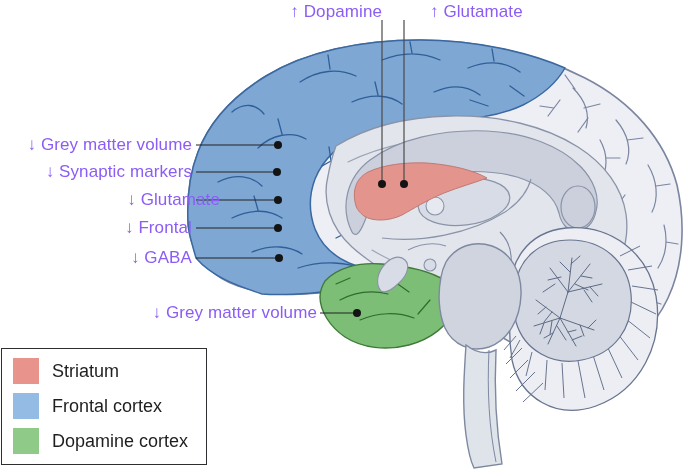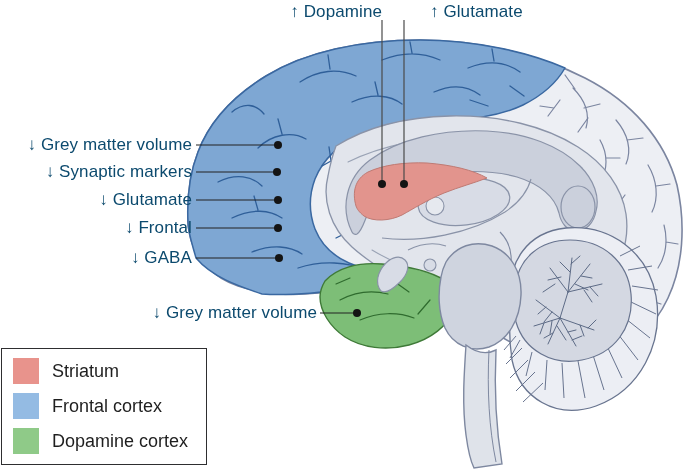--- a/index.html
+++ b/index.html
@@ -2,21 +2,21 @@
 <html><head>
 <meta charset="utf-8">
 <style>
   html,body{margin:0;padding:0;background:#ffffff;}
   .stage{
     position:relative;width:685px;height:474px;background:#ffffff;overflow:hidden;
     font-family:"Liberation Sans","DejaVu Sans",sans-serif;color:#1f1f1f;
   }
   .stage svg{position:absolute;left:0;top:0;}
   .lbl{
-    position:absolute;font-size:17px;line-height:22px;color:#0c4a6e;
+    position:absolute;font-size:17px;line-height:22px;color:#8b5cf6;
     white-space:nowrap;letter-spacing:0.1px;
   }
   .lbl.right{text-align:right;}
   .legend{
     position:absolute;left:1px;top:348px;width:206px;height:117px;
     box-sizing:border-box;background:#ffffff;border:1.5px solid #2e2e30;
     padding:9px 0 0 11px;
   }
   .legend-row{display:flex;align-items:flex-end;margin-bottom:9px;}
   .swatch{width:26px;height:26px;flex:0 0 26px;}
@@ -198,21 +198,21 @@
       <circle cx="279" cy="258" r="4"></circle>
       <circle cx="357" cy="313" r="4"></circle>
     </g>
   </svg>
 
   <div class="lbl right" style="left:252px;top:1px;width:130px;">↑ Dopamine</div>
   <div class="lbl" style="left:394px;top:1px;margin-left:36px;">↑ Glutamate</div>
 
   <div class="lbl right" style="left:0px;top:134px;width:192px;">↓ Grey matter volume</div>
   <div class="lbl right" style="left:0px;top:161px;width:192px;">↓ Synaptic markers</div>
-  <div class="lbl right" style="left:0px;top:189px;width:192px;">↓ Glutamate</div>
+  <div class="lbl right" style="left:0px;top:189px;width:192px;padding-left:28px;">↓ Glutamate</div>
   <div class="lbl right" style="left:0px;top:217px;width:192px;">↓ Frontal</div>
   <div class="lbl right" style="left:0px;top:247px;width:192px;">↓ GABA</div>
 
   <div class="lbl right" style="left:117px;top:302px;width:200px;">↓ Grey matter volume</div>
 
   <div class="legend">
     <div class="legend-row">
       <span class="swatch" style="background-color: rgb(232, 147, 140);"></span>
       <span class="legend-label">Striatum</span>
     </div>

